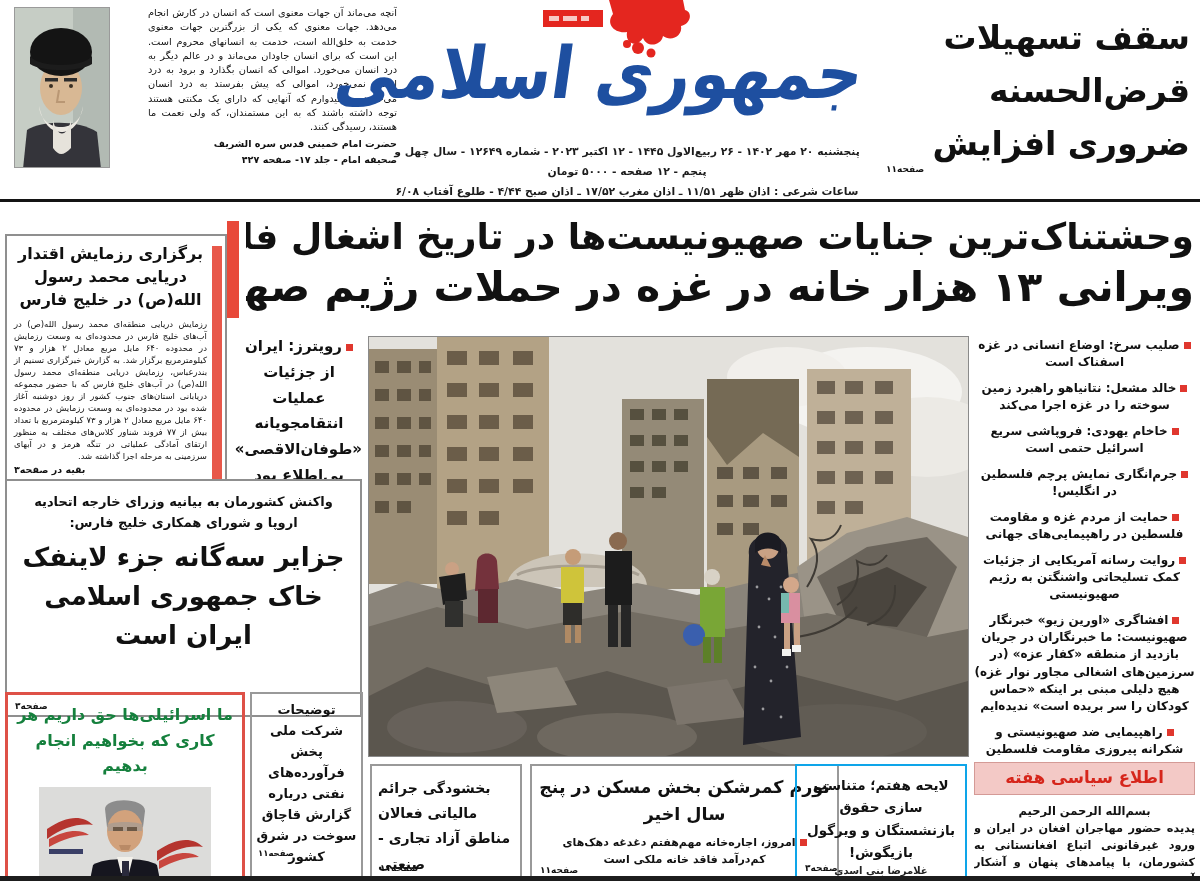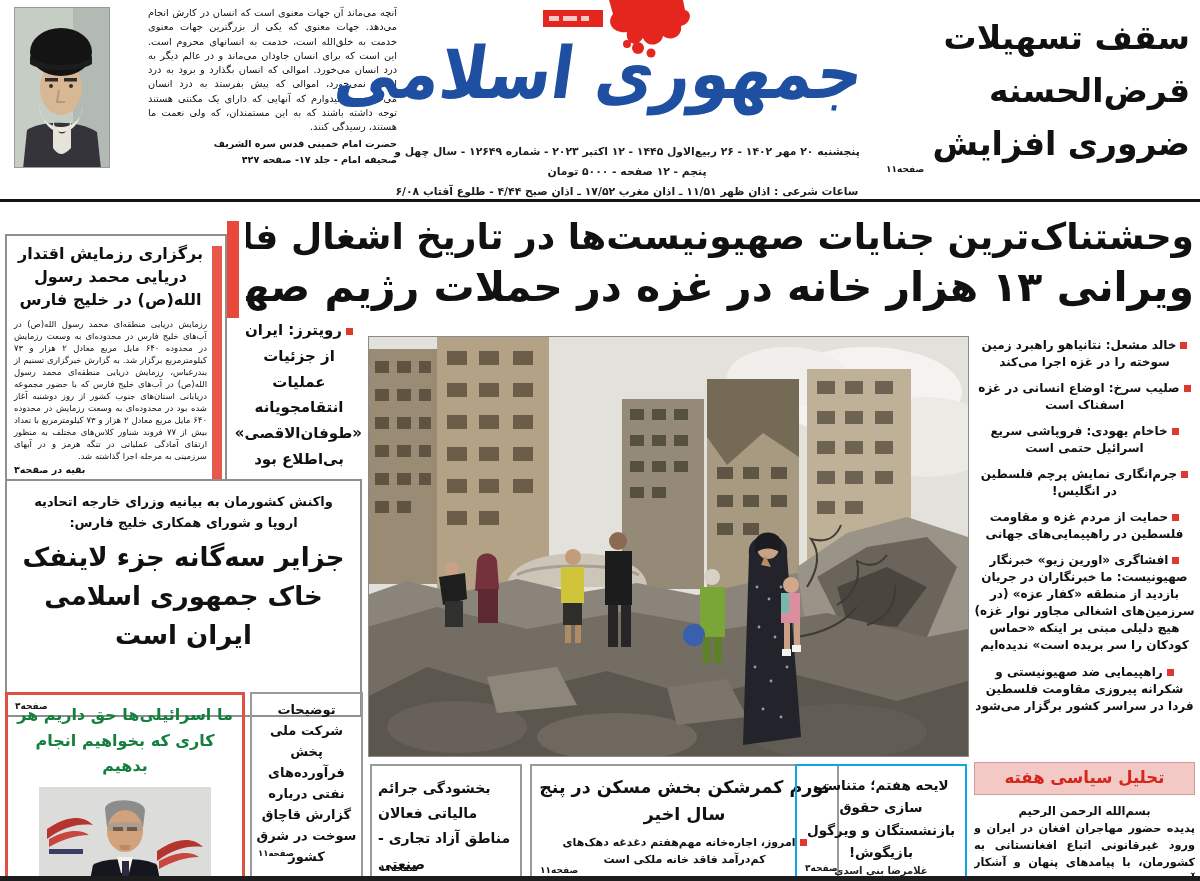--- a/index.html
+++ b/index.html
@@ -36,21 +36,21 @@
 
   
   .naval{left:5px;top:218px;width:222px;height:267px;overflow:hidden;margin-top:16px;}
   .naval-redbar{position:absolute;right:3px;top:10px;height:247px;width:10px;background:#e8584a;}
   .naval-inner{position:absolute;right:18px;left:7px;top:6px;}
   .naval-title{font-size:16px;font-weight:bold;text-align:center;line-height:1.45;}
   .naval-body{font-size:8.5px;line-height:1.42;text-align:justify;margin-top:6px;}
   .naval-more{font-size:9.5px;font-weight:bold;text-align:left;margin-top:2px;}
 
   
-  .reuters{left:236px;top:318px;width:126px;height:150px;}
+  .reuters{left:236px;top:334px;width:126px;height:150px;}
   .reuters-title{font-size:15px;font-weight:bold;text-align:center;line-height:1.72;}
   .reuters-pages{margin-top:8px;}
 
   
   .islands{left:5px;top:479px;width:357px;height:238px;}
   .islands-kicker{font-size:13px;font-weight:bold;text-align:center;line-height:1.65;margin-top:10px;padding:0 14px;}
   .islands-title{font-size:26px;font-weight:bold;text-align:center;line-height:1.5;margin-top:4px;}
   .islands-page{position:absolute;left:8px;bottom:4px;}
 
   
@@ -364,25 +364,26 @@
         <rect x="414" y="256" width="8" height="20" fill="#76b8ae"></rect>
         <rect x="417" y="286" width="6" height="28" fill="#caa184"></rect>
         <rect x="427" y="286" width="6" height="24" fill="#caa184"></rect>
         <rect x="415" y="312" width="9" height="7" fill="#f2f2f0"></rect>
         <rect x="425" y="308" width="9" height="7" fill="#f2f2f0"></rect>
       </g>
     </svg>
   </div>
 
   <div class="abs world">
+    <div class="witem"><span class="bullet"></span><span>صلیب سرخ: اوضاع انسانی در غزه اسفناک است</span></div>
     <div class="witem"><span class="bullet"></span><span>خالد مشعل: نتانیاهو راهبرد زمین سوخته را در غزه اجرا می‌کند</span></div>
-    <div class="witem"><span class="bullet"></span><span>صلیب سرخ: اوضاع انسانی در غزه اسفناک است</span></div>
     <div class="witem"><span class="bullet"></span><span>خاخام یهودی: فروپاشی سریع اسرائیل حتمی است</span></div>
     <div class="witem"><span class="bullet"></span><span>جرم‌انگاری نمایش پرچم فلسطین در انگلیس!</span></div>
     <div class="witem"><span class="bullet"></span><span>حمایت از مردم غزه و مقاومت فلسطین در راهپیمایی‌های جهانی</span></div>
+    <div class="witem"><span class="bullet"></span><span>روایت رسانه آمریکایی از جزئیات کمک تسلیحاتی واشنگتن به رژیم صهیونیستی</span></div>
     <div class="witem"><span class="bullet"></span><span>افشاگری «اورین زیو» خبرنگار صهیونیست: ما خبرنگاران در جریان بازدید از منطقه «کفار عزه» (در سرزمین‌های اشغالی مجاور نوار غزه) هیچ دلیلی مبنی بر اینکه «حماس کودکان را سر بریده است» ندیده‌ایم</span></div>
     <div class="witem"><span class="bullet"></span><span>راهپیمایی ضد صهیونیستی و شکرانه پیروزی مقاومت فلسطین فردا در سراسر کشور برگزار می‌شود</span></div>
   </div>
 
   <div class="abs taxbox">
     <div class="tax-title">بخشودگی جرائم مالیاتی فعالان مناطق آزاد تجاری - صنعتی</div>
     <div class="tax-page pageref">صفحه۱۱</div>
   </div>
 
   <div class="abs housingbox">
@@ -391,20 +392,20 @@
     <div class="housing-page pageref">صفحه۱۱</div>
   </div>
 
   <div class="abs billbox">
     <div class="bill-title">لایحه هفتم؛ متناسب سازی حقوق بازنشستگان و ویرگول بازیگوش!</div>
     <div class="bill-author">غلامرضا بنی اسدی</div>
     <div class="bill-page pageref">صفحه۳</div>
   </div>
 
   <div class="abs analysis">
-    <div class="analysis-header">تحلیل سیاسی هفته</div>
+    <div class="analysis-header">اطلاع سیاسی هفته</div>
     <div class="analysis-basmala">بسم‌الله الرحمن الرحیم</div>
     <div class="analysis-body">پدیده حضور مهاجران افغان در ایران و ورود غیرقانونی اتباع افغانستانی به کشورمان، با پیامدهای پنهان و آشکار آن،</div>
   </div>
 
   <div class="abs rule-bottom"></div>
 
 </div>
 
 </body></html>

